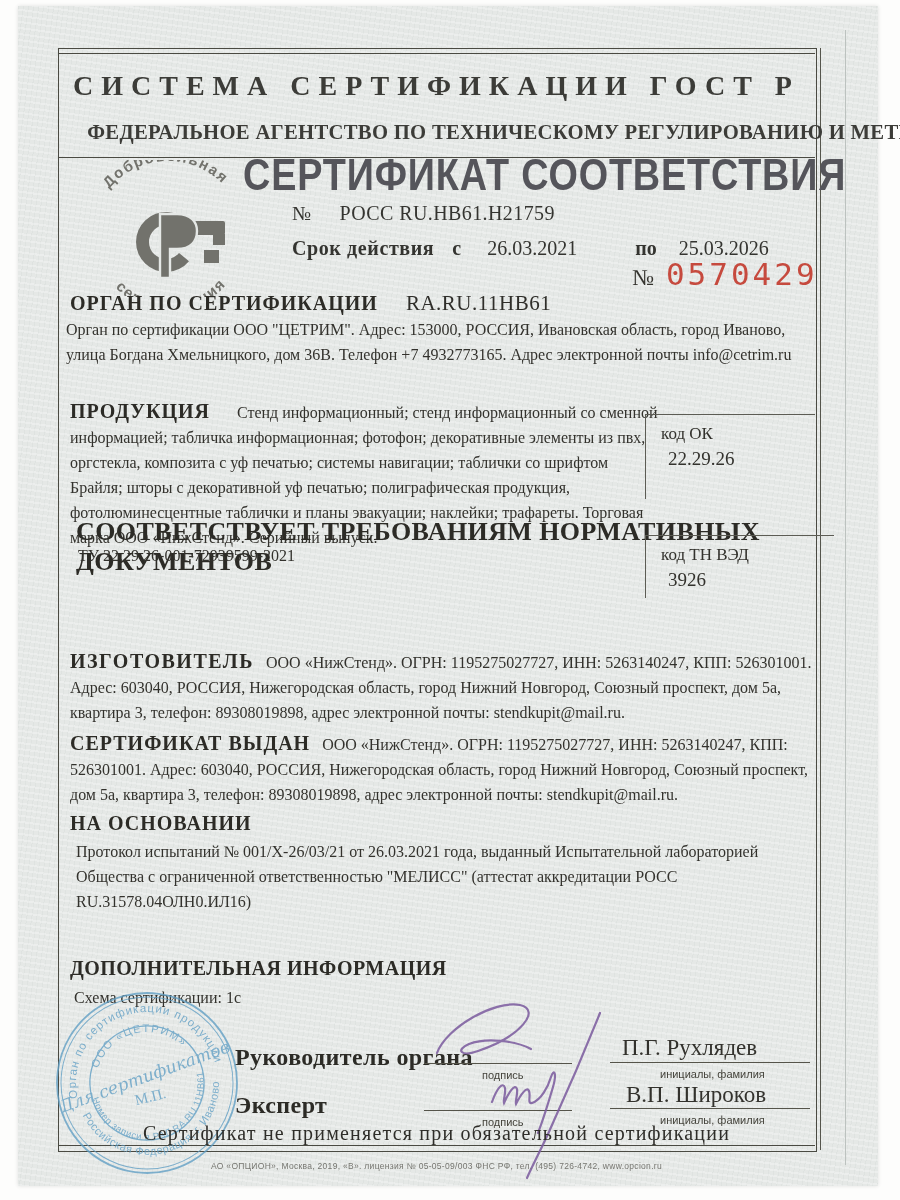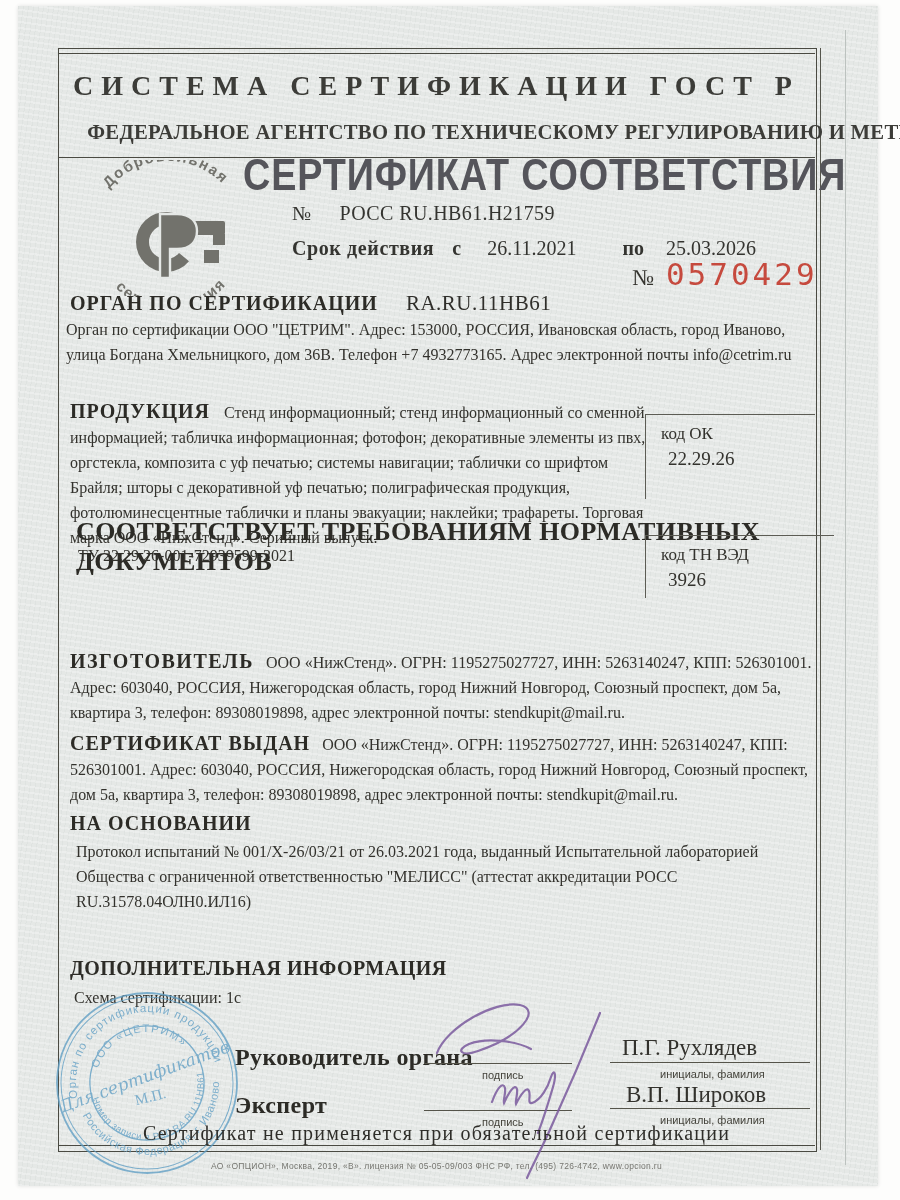--- a/index.html
+++ b/index.html
@@ -38,35 +38,35 @@
     position:absolute;left:243px;top:149px;white-space:nowrap;
     font-family:"Liberation Sans", sans-serif;font-weight:bold;font-size:45px;
     letter-spacing:1px;color:#55555b;transform:scaleX(.84);transform-origin:left center;
   }
   .numrow{position:absolute;left:292px;top:202px;font-size:20px;color:#343430;letter-spacing:.4px;}
   .numrow .no{margin-right:28px;}
   .validity{position:absolute;left:292px;top:237px;font-size:20px;color:#343430;}
   .validity .b{font-weight:bold;letter-spacing:.6px;}
   .validity .from-l{margin-left:18px;font-weight:bold;}
   .validity .date1{margin-left:26px;}
-  .validity .to-l{margin-left:46px;font-weight:bold;}
+  .validity .to-l{margin-left:58px;font-weight:bold;}
   .validity .date2{margin-left:22px;}
   .blanknum{position:absolute;left:632px;top:256px;display:flex;align-items:baseline;}
   .blanknum .no{font-size:23px;color:#35342f;}
   .blanknum .digits{
     margin-left:12px;font-family:"DejaVu Sans Mono", monospace;font-size:31px;
     letter-spacing:3px;color:#c64a3e;
   }
   .sec-label{font-weight:bold;font-size:20px;letter-spacing:1px;color:#2c2b26;}
   .organ{position:absolute;left:70px;top:291px;}
   .organ .code{margin-left:28px;font-size:21px;font-weight:normal;letter-spacing:.5px;}
   .body-text{font-size:16px;line-height:25px;color:#33322d;}
   .organ-text{position:absolute;left:66px;top:317px;width:750px;}
   .production{position:absolute;left:70px;top:399px;width:592px;}
-  .production .sec-label{margin-right:14px;}
+  .production .sec-label{margin-right:27px;}
   .manu{position:absolute;left:70px;top:649px;width:752px;}
   .manu .sec-label{margin-right:12px;letter-spacing:1.5px;}
   .issued{position:absolute;left:70px;top:731px;width:755px;}
   .issued .sec-label{margin-right:12px;}
   .conf-label{position:absolute;left:76px;top:517px;letter-spacing:.4px;font-size:26px;}
   .conf-text{position:absolute;left:78px;top:543px;}
   .basis-label{position:absolute;left:70px;top:812px;}
   .basis-text{position:absolute;left:76px;top:839px;width:745px;}
   .add-label{position:absolute;left:70px;top:957px;letter-spacing:.5px;}
   .add-text{position:absolute;left:74px;top:985px;}
@@ -134,21 +134,21 @@
   </g>
 </svg>
 
 <div class="title">СЕРТИФИКАТ СООТВЕТСТВИЯ</div>
 
 <div class="numrow">
   <span class="no">№</span><span>РОСС RU.HB61.H21759</span>
 </div>
 
 <div class="validity">
-  <span class="b">Срок действия</span><span class="from-l">с</span><span class="date1">26.11.2021</span><span class="to-l">по</span><span class="date2">25.03.2026</span>
+  <span class="b">Срок действия</span><span class="from-l">с</span><span class="date1">26.03.2021</span><span class="to-l">по</span><span class="date2">25.03.2026</span>
 </div>
 
 <div class="blanknum">
   <span class="no">№</span>
   <span class="digits">0570429</span>
 </div>
 
 <div class="organ">
   <span class="sec-label">ОРГАН ПО СЕРТИФИКАЦИИ</span><span class="code">RA.RU.11HB61</span>
 </div>

